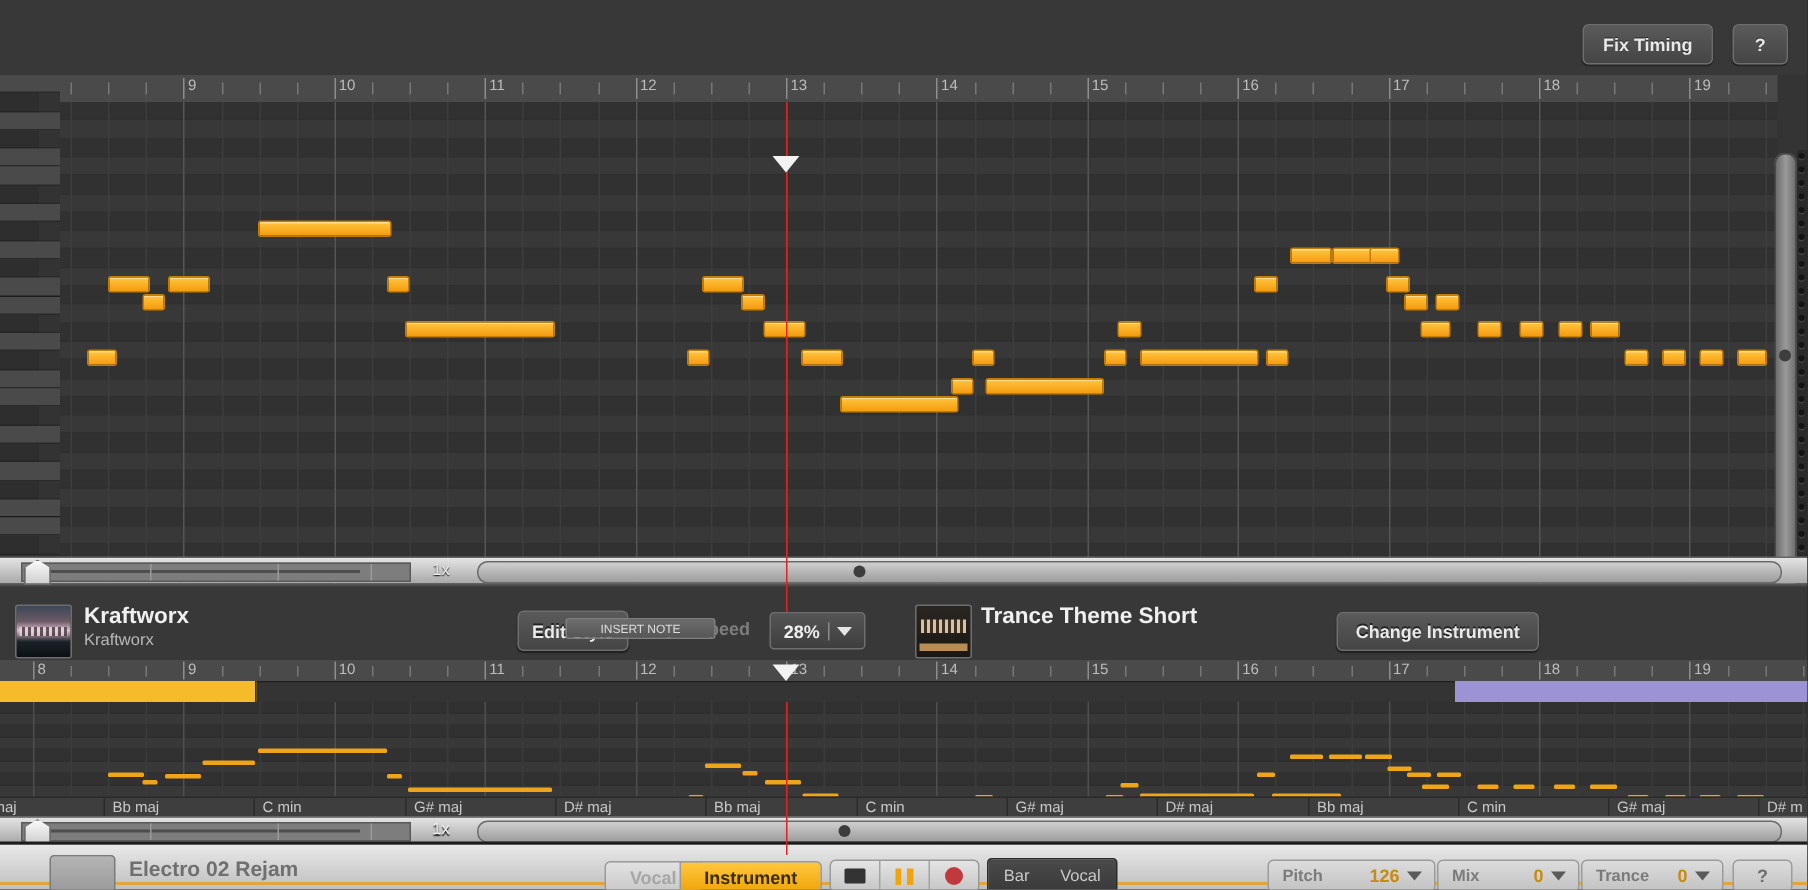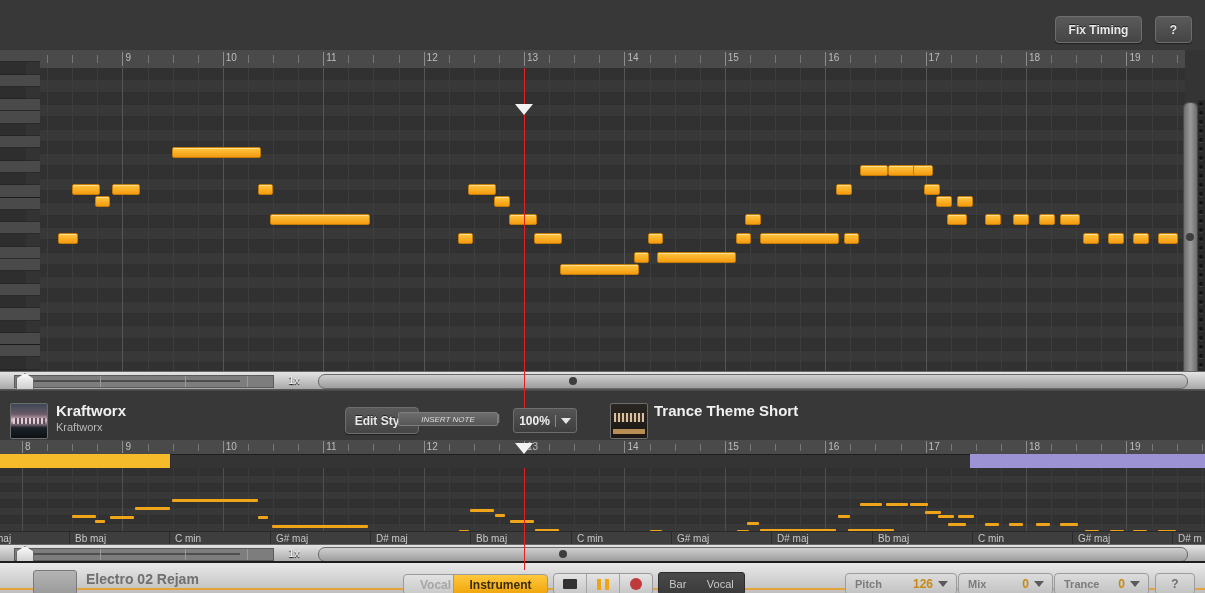--- a/index.html
+++ b/index.html
@@ -49,24 +49,24 @@
   .beatline{position:absolute;top:0;width:1px;height:100%;background:#3d3d3d;}
 
   .note{position:absolute;height:9px;border-radius:2px;
     background:linear-gradient(#ffc63f,#f59b10);
     border:1px solid #c57c05;box-shadow:inset 0 1px 0 rgba(255,255,255,.45);}
 
   .playhead{position:absolute;top:0;width:1px;height:100%;background:#e02222;z-index:6;}
   .phmark{position:absolute;width:0;height:0;border-left:9px solid transparent;
     border-right:9px solid transparent;border-top:11px solid #f2f2f2;z-index:7;}
 
-  .insert-note{position:absolute;left:398px;top:362px;width:98px;height:12px;
+  .insert-note{position:absolute;left:377px;top:362px;width:98px;height:12px;
     background:linear-gradient(#6d6d6d,#565656);border:1px solid #7e7e7e;
     border-radius:2px;font-size:8px;color:#ddd;display:flex;
-    align-items:center;justify-content:center;cursor:pointer;z-index:8;overflow:hidden;font-style:italic;}
+    align-items:center;justify-content:center;cursor:pointer;z-index:8;overflow:hidden;}
 
   
   .vscroll{position:absolute;right:7px;top:52px;width:13px;height:312px;
     background:linear-gradient(90deg,#6d6d6d,#9a9a9a,#6d6d6d);
     border:1px solid #4a4a4a;border-radius:7px;cursor:pointer;}
   .vscroll .grip{position:absolute;left:2px;top:130px;width:8px;height:8px;
     background:#3d3d3d;border-radius:50%;}
   .vcap{position:absolute;right:7px;width:13px;height:13px;
     background:linear-gradient(#c6c6c6,#8c8c8c);border:1px solid #555;border-radius:6px;}
   .railR{position:absolute;right:0;top:50px;width:7px;height:340px;
@@ -489,26 +489,27 @@
     </div>
   </div>
 
   <div class="infobar"></div>
   <div class="thumb city"></div>
   <div class="inst-name">Kraftworx</div>
   <div class="inst-sub">Kraftworx</div>
   <div class="btn" id="edit-style">Edit Style</div>
   <div class="style-speed">Style Speed</div>
   <div class="dd" id="style-speed-dd">
-    <span>100%</span>
+    <span>28%</span>
     <span class="sep"></span>
     <span class="caret"></span>
   </div>
   <div class="thumb organ"></div>
   <div class="theme-name">Trance Theme Short</div>
+  <div class="btn" id="change-inst">Change Instrument</div>
 
   <div class="ovwrap">
     <div class="oruler" id="ov-ruler">
         <div class="tick" style="left: 22px;"></div>
         <div class="lab" style="left: 22px;">8</div>
         <div class="tick sub" style="left: 47.1px;"></div>
         <div class="tick sub" style="left: 72.2px;"></div>
         <div class="tick sub" style="left: 97.3px;"></div>
         <div class="tick" style="left: 122.4px;"></div>
         <div class="lab" style="left: 122.4px;">9</div>

